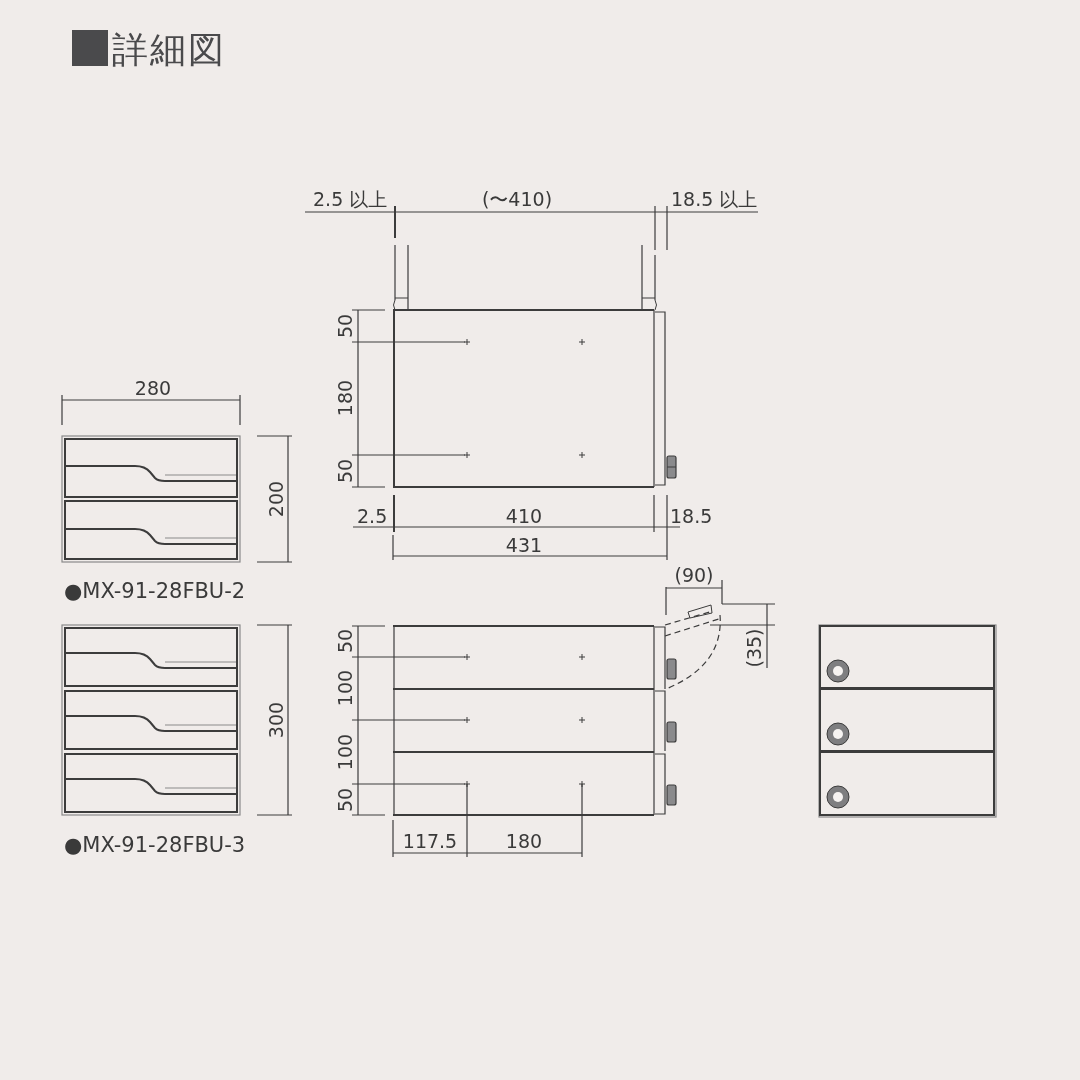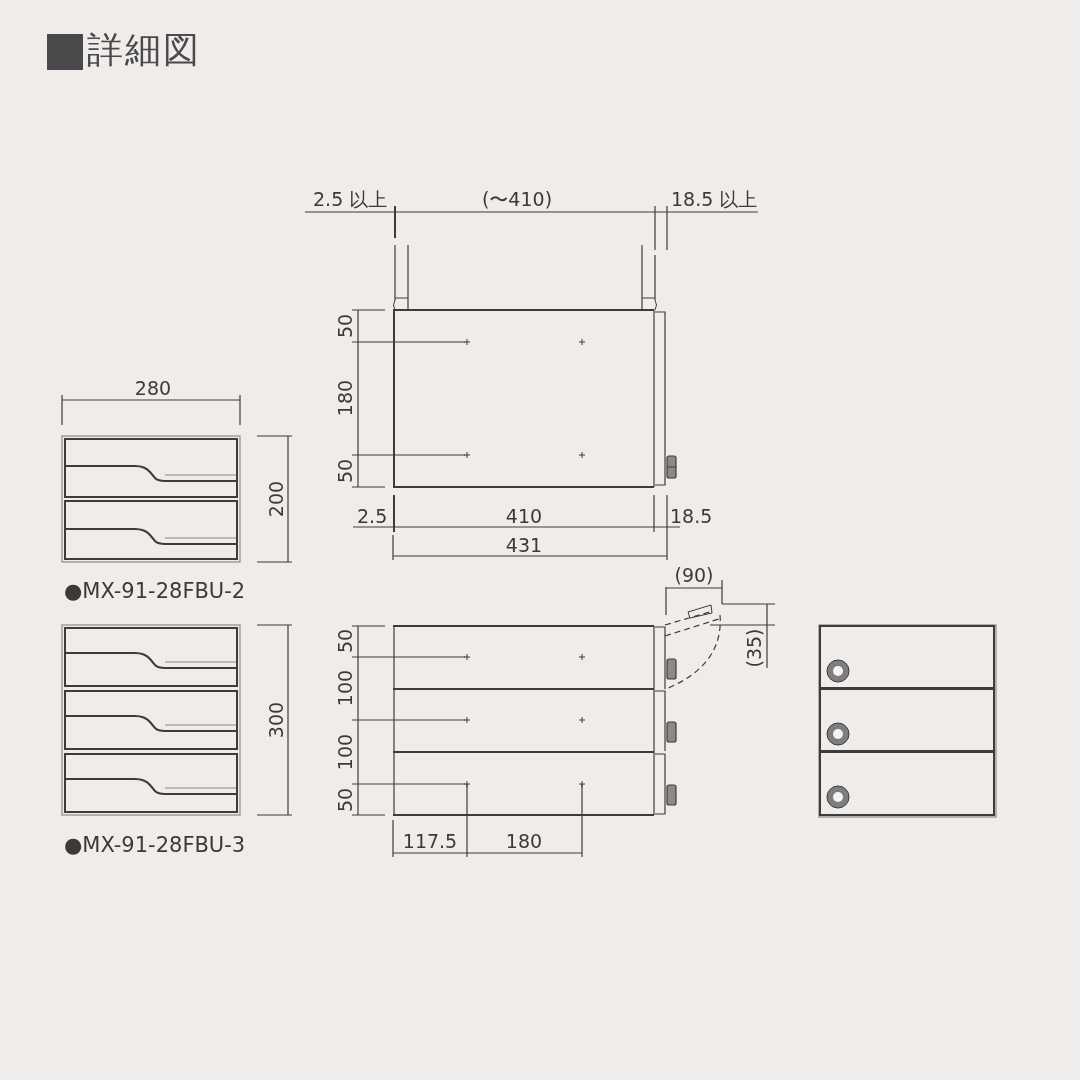--- a/index.html
+++ b/index.html
@@ -1,18 +1,18 @@
 <!DOCTYPE html>
 <html><head>
 <meta charset="utf-8">
 <style>
   html, body { margin: 0; padding: 0; }
   body { width: 1080px; height: 1080px; background: #f0ecea; position: relative; overflow: hidden;
          font-family: "DejaVu Sans", "Liberation Sans", sans-serif; color: #3a3a3a; }
-  .title { position: absolute; left: 47px; top: 30px; display: flex; align-items: flex-end; }
+  .title { position: absolute; left: 72px; top: 30px; display: flex; align-items: flex-start; }
   .title .sq { width: 36px; height: 36px; background: #4a4a4c; margin-right: 4px; }
   .title .txt { font-size: 36px; color: #4a4a4c; letter-spacing: 2px; line-height: 40px; }
   svg { position: absolute; left: 0; top: 0; }
   svg text { font-family: "DejaVu Sans", "Liberation Sans", sans-serif; fill: #3a3a3a; }
   .ln { stroke: #3c3c3c; stroke-width: 1.2; fill: none; }
   .thin { stroke: #3c3c3c; stroke-width: 1; fill: none; }
   .thick { stroke: #3c3c3c; stroke-width: 2; fill: none; }
   .lite { stroke: #8a8a8a; stroke-width: 1.2; fill: none; }
   .dash { stroke: #3c3c3c; stroke-width: 1.2; fill: none; stroke-dasharray: 6 4; }
   .knob { fill: #7e7e80; stroke: #3c3c3c; stroke-width: 1; }

